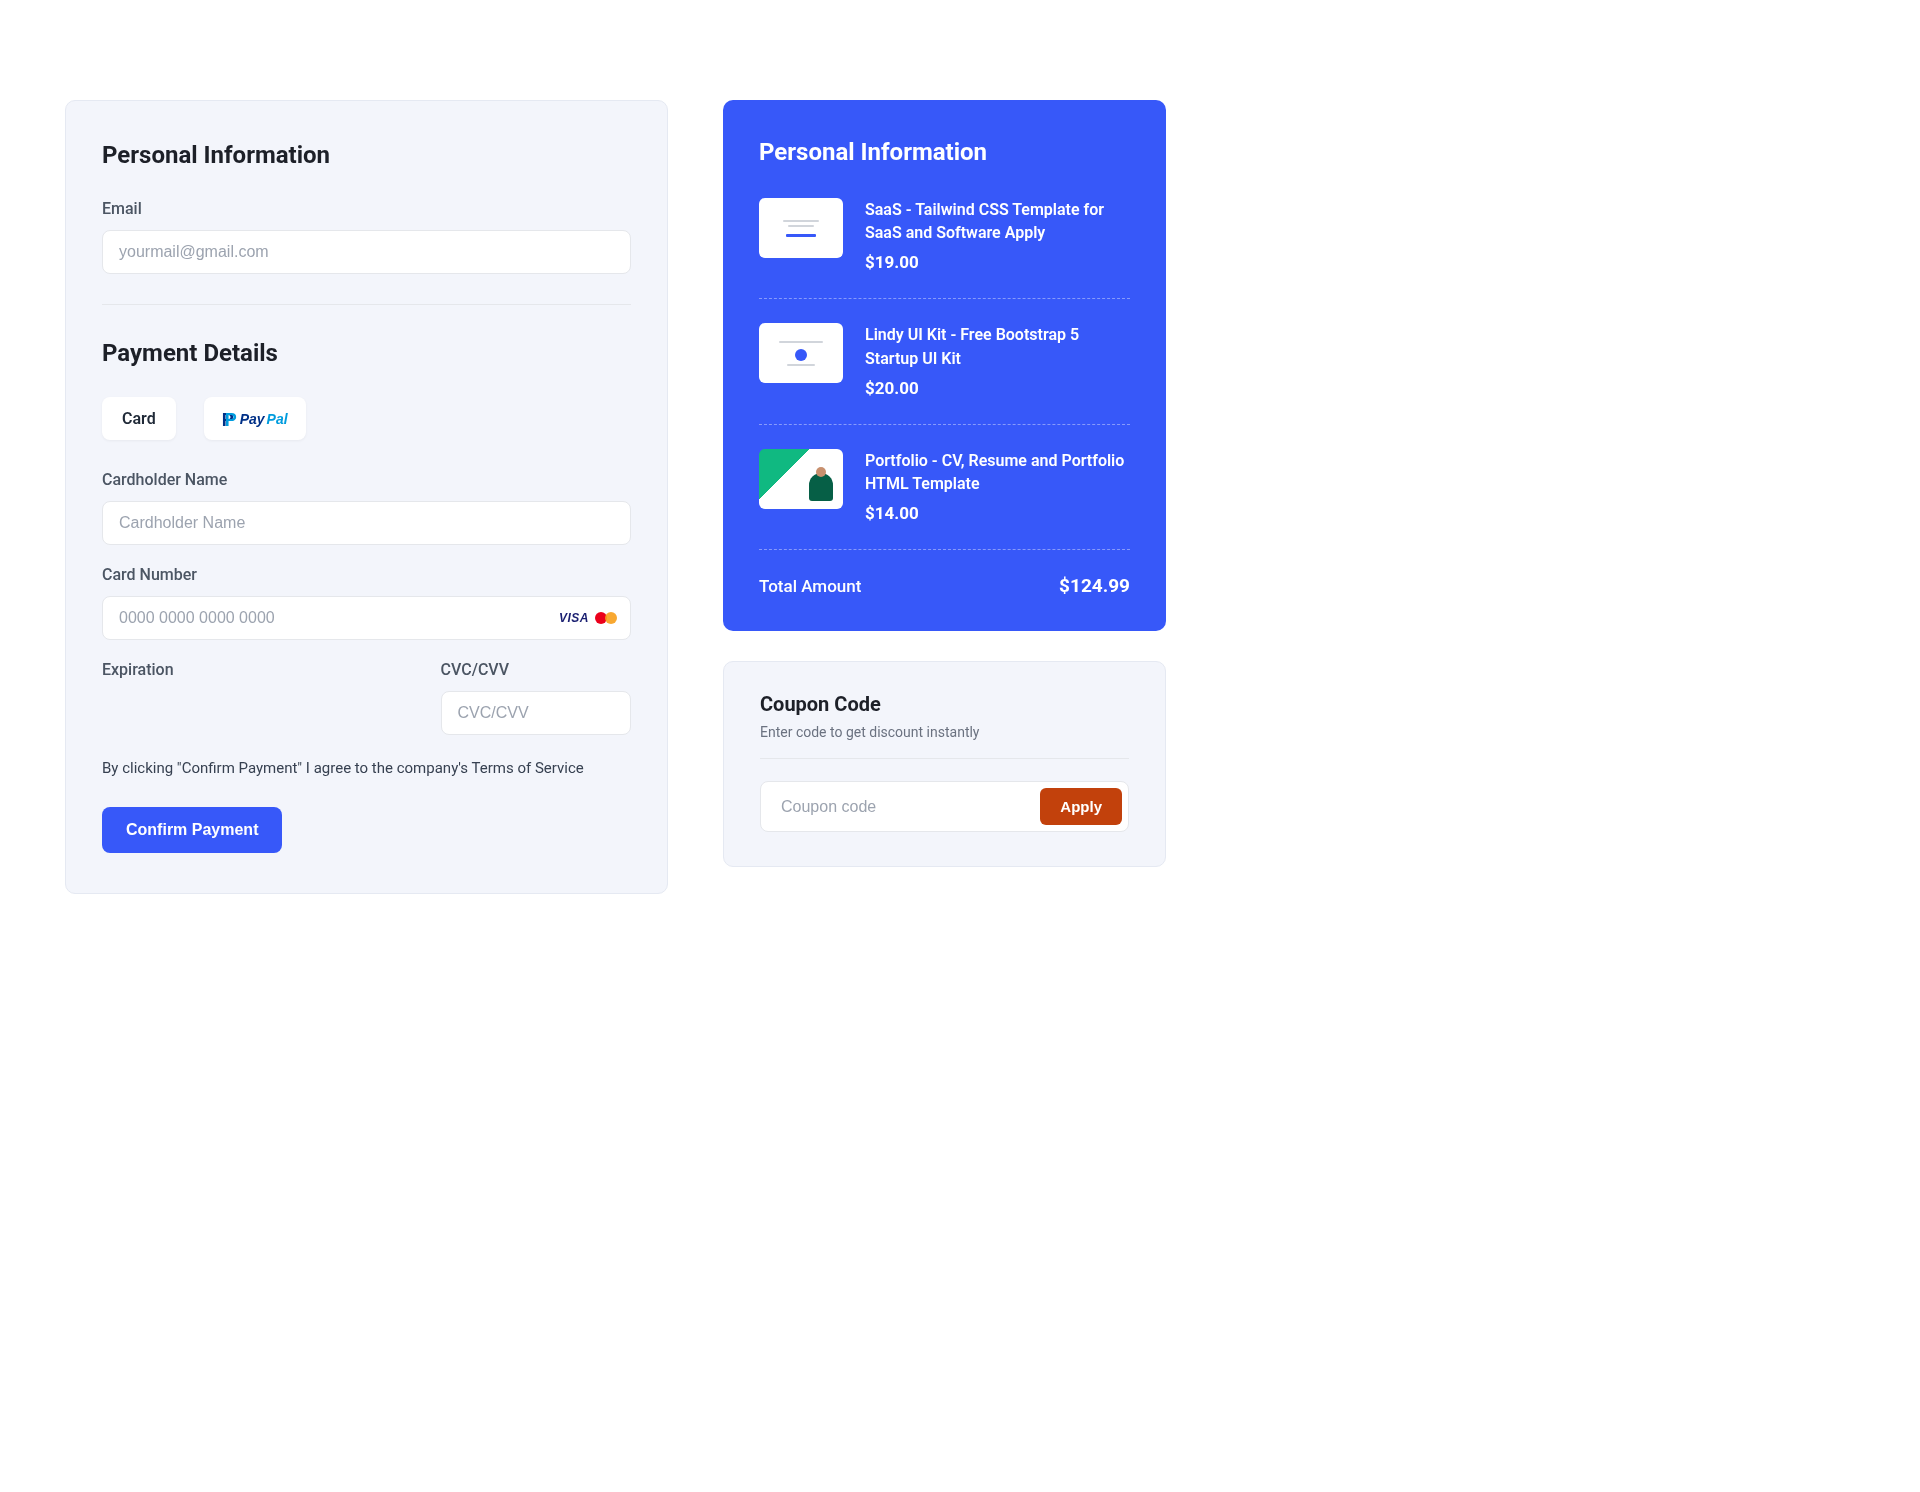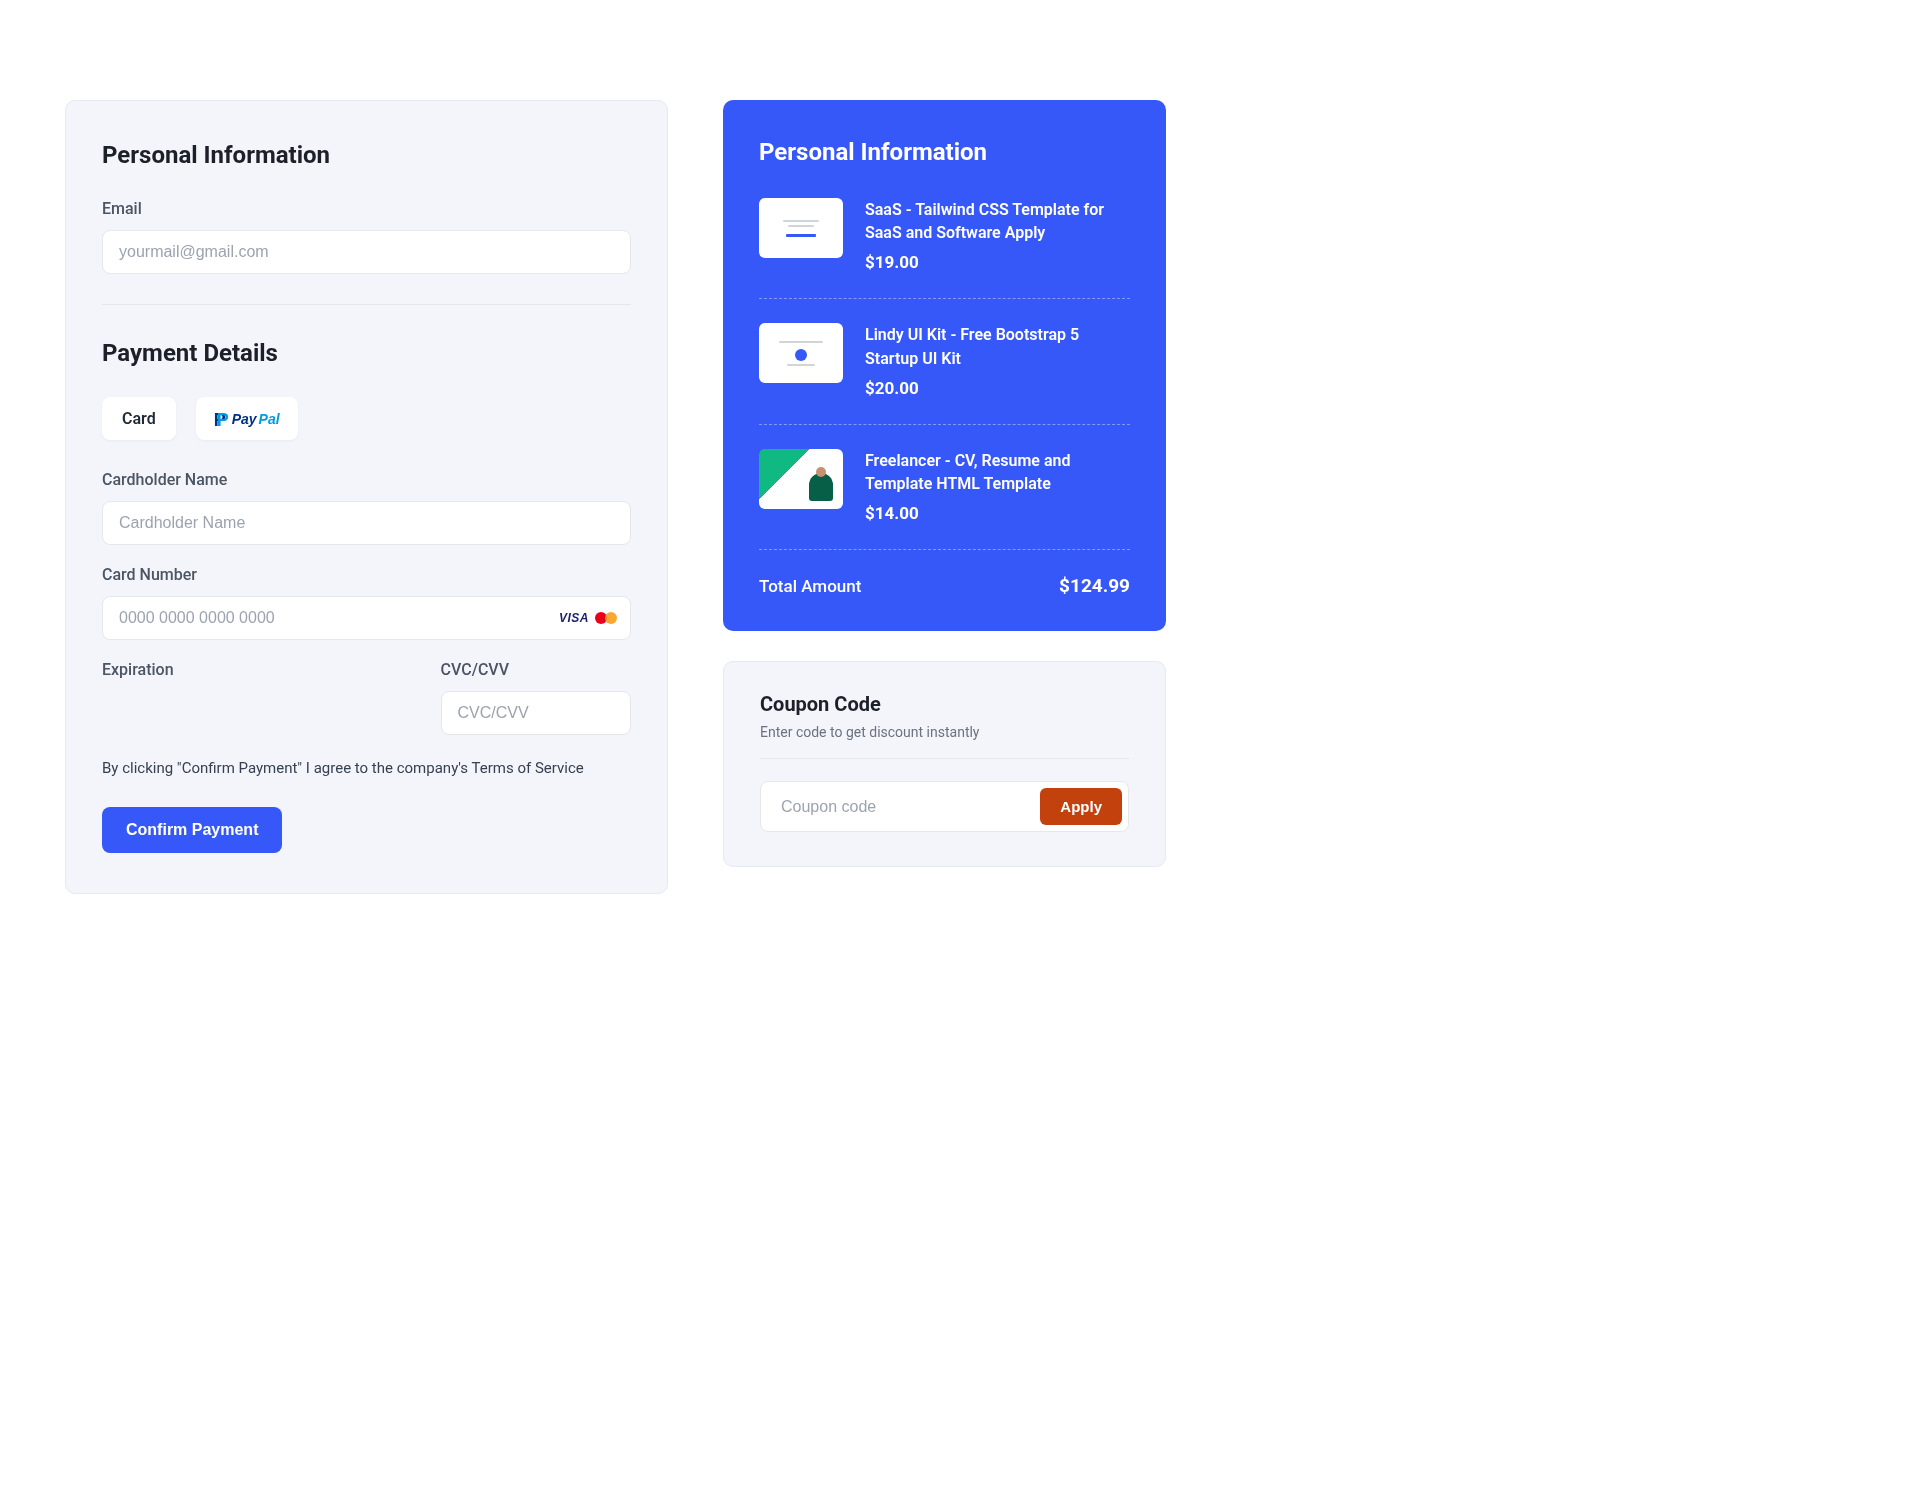--- a/index.html
+++ b/index.html
@@ -8,21 +8,21 @@
 .left-panel { flex:0 0 603px; background:#f3f5fb; border:1px solid #e5e9f2; border-radius:10px; padding:40px 36px; }
 .right-col { flex:0 0 443px; display:flex; flex-direction:column; gap:30px; }
 .section-title { font-size:24px; font-weight:700; color:#1d2028; margin-bottom:30px; }
 .section-title-white { font-size:24px; font-weight:700; color:#fff; margin-bottom:32px; }
 .form-row { display:flex; gap:22px; margin-bottom:30px; }
 .form-group { flex:1; }
 .label { display:block; font-size:16px; font-weight:500; color:#4b5563; margin-bottom:12px; }
 .input { width:100%; padding:12px 16px; font-size:16px; color:#1f2937; background:#fff; border:1px solid #e5e7eb; border-radius:8px; outline:none; }
 .input::placeholder { color:#9ca3af; }
 .hr { border:none; border-top:1px solid #e5e7eb; margin:0 0 34px 0; }
-.pay-tabs { display:flex; gap:20px; margin-bottom:30px; }
+.pay-tabs { display:flex; gap:28px; margin-bottom:30px; }
 .pay-tab { padding:12px 20px; background:#fff; border-radius:8px; font-size:16px; font-weight:600; color:#1f2937; cursor:pointer; display:flex; align-items:center; box-shadow:0 1px 3px rgba(0,0,0,0.05); }
 .pay-tab-paypal { padding:10px 18px; }
 .mb20 { margin-bottom:20px; }
 .card-input-wrap { position:relative; }
 .card-brands { position:absolute; right:14px; top:50%; transform:translateY(-50%); display:flex; gap:6px; align-items:center; }
 .exp-cvc-row { display:flex; }
 .exp-group { flex:0 0 64%; }
 .cvc-group { flex:1; }
 .exp-inputs { display:flex; gap:18px; }
 .exp-inputs > * { flex:1; }
@@ -144,21 +144,21 @@
         <div class="item-info">
           <div class="item-title">Lindy UI Kit - Free Bootstrap 5 Startup UI Kit</div>
           <div class="item-price">$20.00</div>
         </div>
       </div>
       <div class="summary-item">
         <div class="thumb thumb3">
             <div class="person"></div>
           </div>
         <div class="item-info">
-          <div class="item-title">Freelancer - CV, Resume and Template HTML Template</div>
+          <div class="item-title">Portfolio - CV, Resume and Portfolio HTML Template</div>
           <div class="item-price">$14.00</div>
         </div>
       </div>
       <div class="total-row">
         <span class="total-label">Total Amount</span>
         <span class="total-amount">$124.99</span>
       </div>
     </div>
 
     <div class="coupon-panel">

